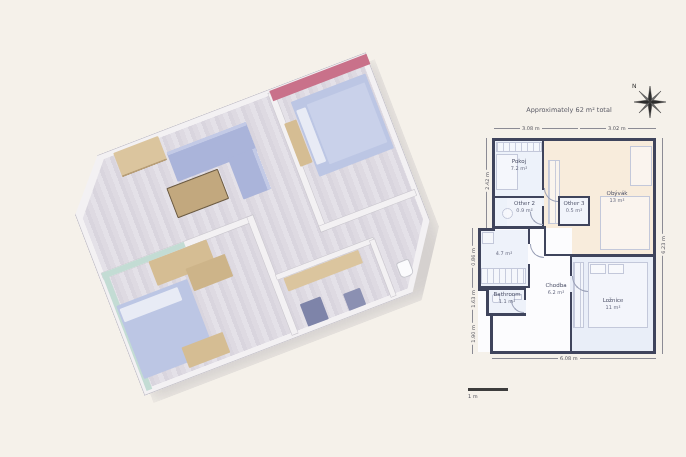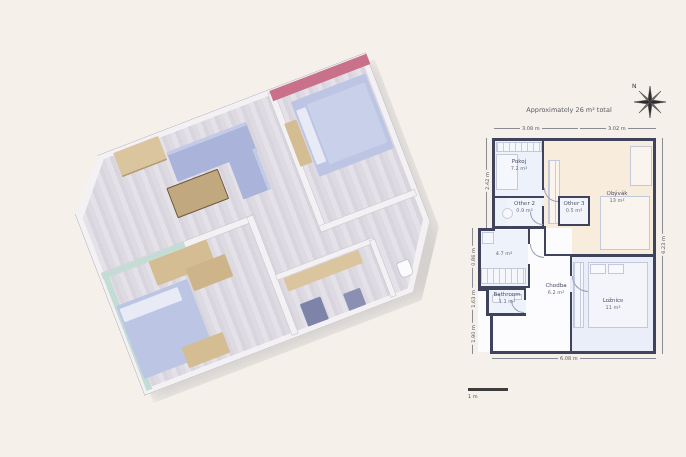--- a/index.html
+++ b/index.html
@@ -86,21 +86,21 @@
   <div class="fur" style="left:6px;top:148px;width:76px;height:78px;background:#bcc6e4;"></div>
   <div class="fur" style="left:8px;top:152px;width:62px;height:14px;background:#e8ebf5;"></div>
   <div class="fur" style="left:52px;top:210px;width:44px;height:22px;background:#d5bd93;"></div>
 
   <div class="fur" style="left:172px;top:182px;width:80px;height:14px;background:#dbc59e;"></div>
   <div class="fur" style="left:178px;top:212px;width:22px;height:24px;background:#7e84a9;"></div>
   <div class="fur" style="left:222px;top:218px;width:18px;height:18px;background:#8b90b2;"></div>
   <div class="fur" style="left:282px;top:208px;width:14px;height:17px;background:#fbfbfd;border:1px solid #c6c6cd;border-radius:3px 3px 5px 5px;"></div>
 </div>
 
-<div class="plan-title">Approximately 26 m² total</div>
+<div class="plan-title">Approximately 62 m² total</div>
 
 <div class="compass">
   <span class="n">N</span>
   <svg width="40" height="40" viewBox="0 0 40 40">
     <g fill="#2c2c2c" stroke="#2c2c2c" stroke-width="0.4">
       <polygon points="20,4 22,18 20,20 18,18"></polygon>
       <polygon points="20,36 22,22 20,20 18,22"></polygon>
       <polygon points="4,20 18,18 20,20 18,22"></polygon>
       <polygon points="36,20 22,18 20,20 22,22"></polygon>
       <polygon points="9,9 18.5,17 20,20 17,18.5" fill="#6b6b6b"></polygon>

